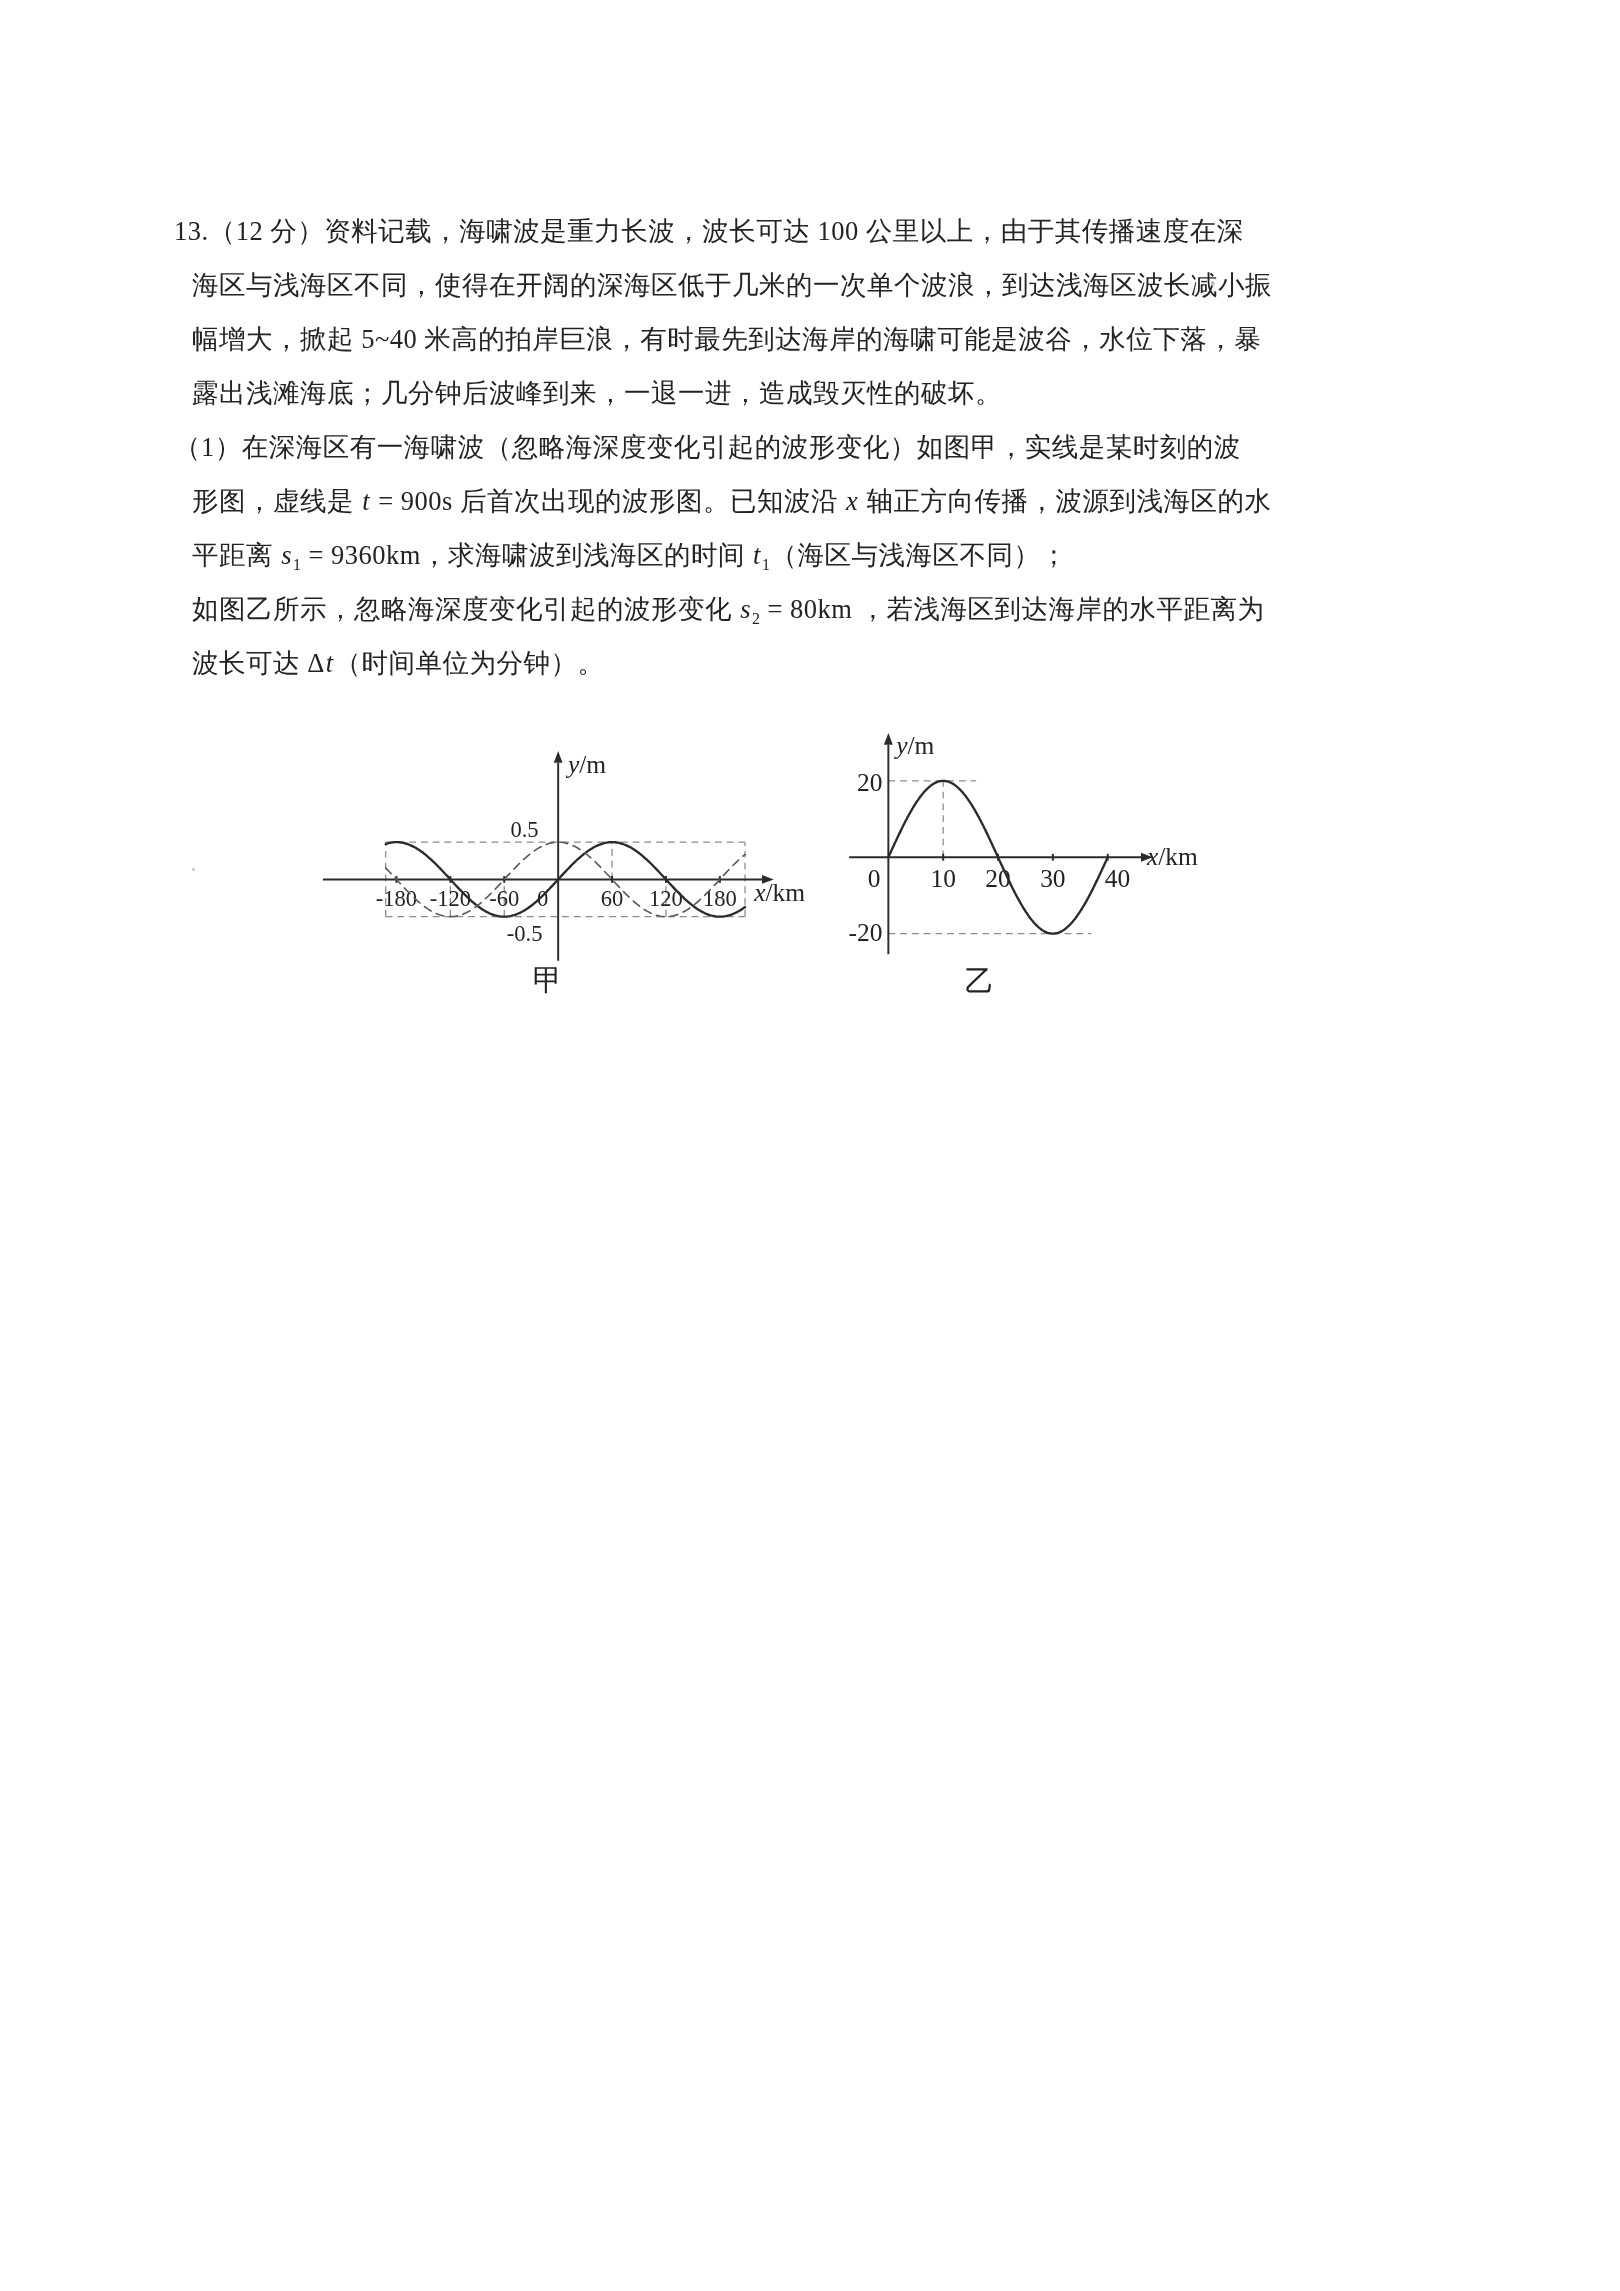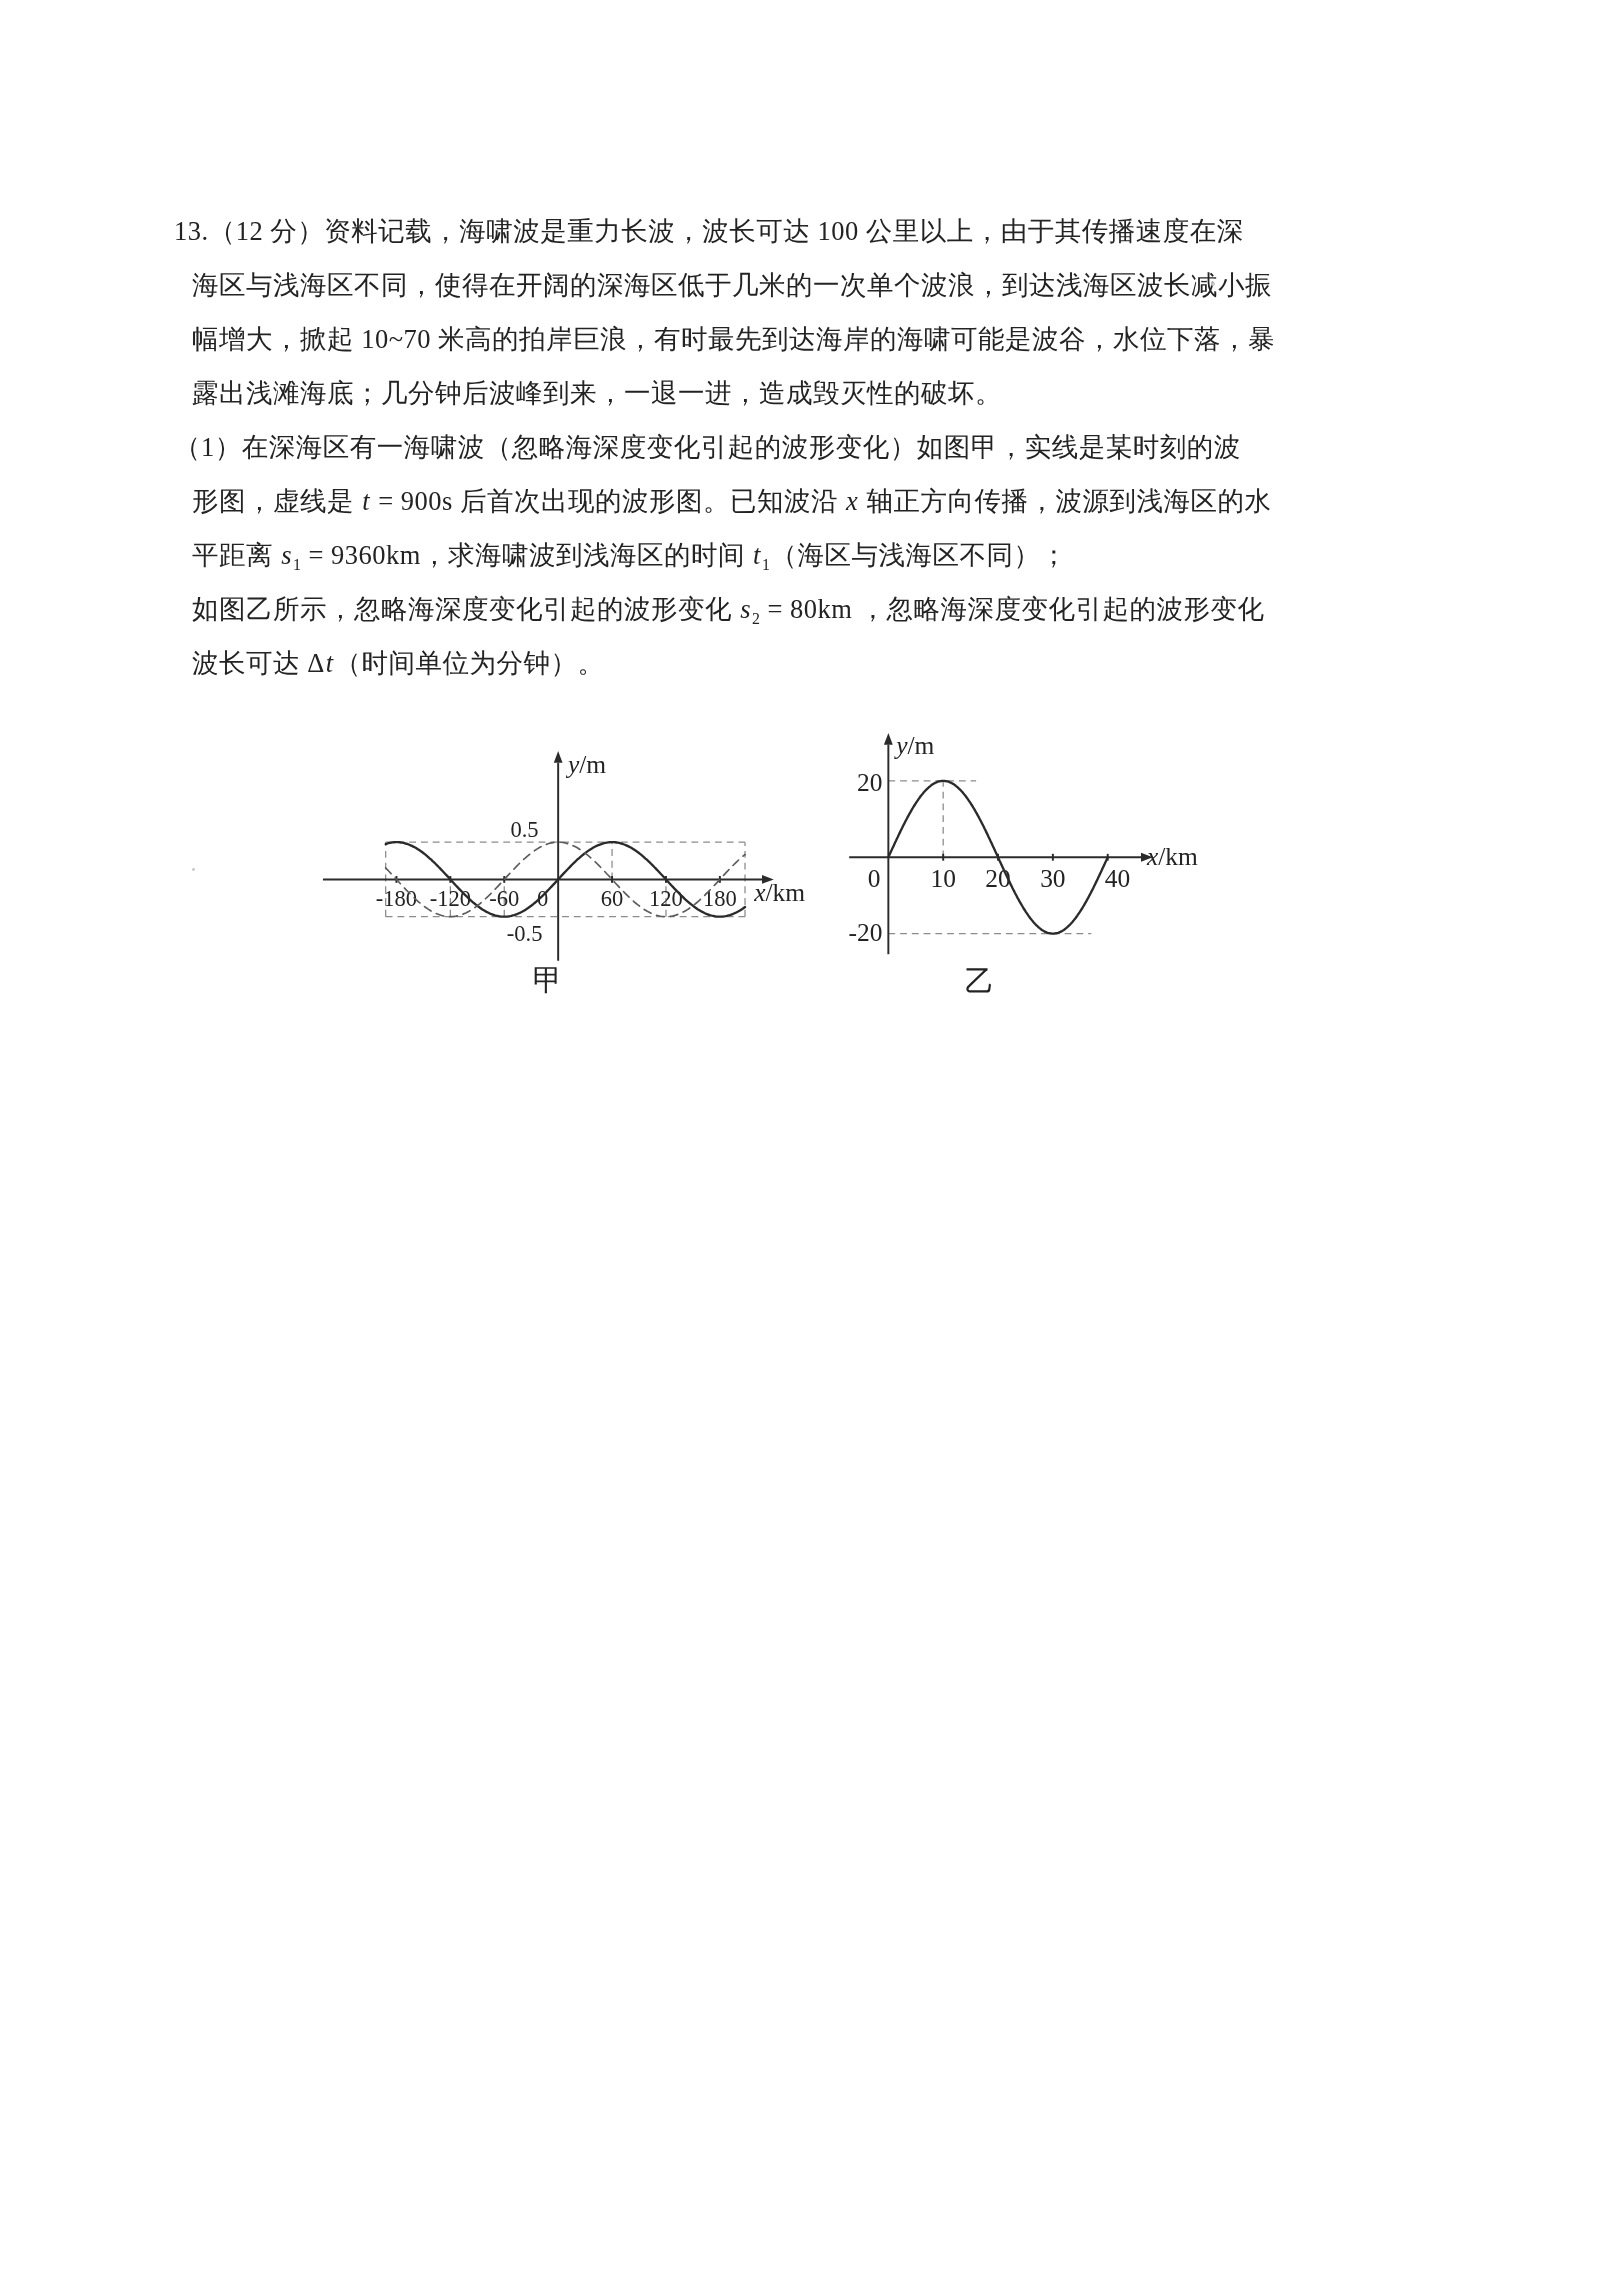--- a/index.html
+++ b/index.html
@@ -27,26 +27,26 @@
   .cap{font-family:"DejaVu Serif",serif;font-size:30px;fill:#232323;}
   .speck{position:absolute;background:#c9c9c9;border-radius:50%;}
 </style>
 </head>
 <body>
 
 <div class="page">
   <div class="text-block">
       <div class="line first"><span>13.（12 分）资料记载，海啸波是重力长波，波长可达 100 公里以上，由于其传播速度在深</span></div>
       <div class="line cont"><span>海区与浅海区不同，使得在开阔的深海区低于几米的一次单个波浪，到达浅海区波长减小振</span></div>
-      <div class="line cont"><span>幅增大，掀起 10~70 米高的拍岸巨浪，有时最先到达海岸的海啸可能是波谷，水位下落，暴</span></div>
+      <div class="line cont"><span>幅增大，掀起 5~40 米高的拍岸巨浪，有时最先到达海岸的海啸可能是波谷，水位下落，暴</span></div>
       <div class="line cont"><span>露出浅滩海底；几分钟后波峰到来，一退一进，造成毁灭性的破坏。</span></div>
       <div class="line item"><span>（1）在深海区有一海啸波（忽略海深度变化引起的波形变化）如图甲，实线是某时刻的波</span></div>
       <div class="line cont"><span>形图，虚线是 </span><span class="var">t</span><span> = 900s 后首次出现的波形图。已知波沿 </span><span class="var">x</span><span> 轴正方向传播，波源到浅海区的水</span></div>
       <div class="line cont"><span>平距离 </span><span class="var">s</span><sub>1</sub><span> = 9360km，求海啸波到浅海区的时间 </span><span class="var">t</span><sub>1</sub><span>（海区与浅海区不同）；</span></div>
-      <div class="line cont"><span>如图乙所示，忽略海深度变化引起的波形变化 </span><span class="var">s</span><sub>2</sub><span> = 80km ，忽略海深度变化引起的波形变化</span></div>
+      <div class="line cont"><span>如图乙所示，忽略海深度变化引起的波形变化 </span><span class="var">s</span><sub>2</sub><span> = 80km ，若浅海区到达海岸的水平距离为</span></div>
       <div class="line cont"><span>波长可达 Δ</span><span class="var">t</span><span>（时间单位为分钟）。</span></div>
     </div>
 
   <svg class="fig fig-jia" xmlns="http://www.w3.org/2000/svg" width="588" height="257" viewBox="0 0 600 262">
       <line x1="115.99360000000001" y1="97" x2="482.67359999999996" y2="97" class="guide"></line>
       <line x1="115.99360000000001" y1="173" x2="482.67359999999996" y2="173" class="guide"></line>
       <line x1="115.99360000000001" y1="173" x2="115.99360000000001" y2="97" class="guide"></line>
       <line x1="482.67359999999996" y1="173" x2="482.67359999999996" y2="97" class="guide"></line>
       <line x1="181.996" y1="173" x2="181.996" y2="135" class="guide"></line>
       <line x1="236.998" y1="173" x2="236.998" y2="135" class="guide"></line>

